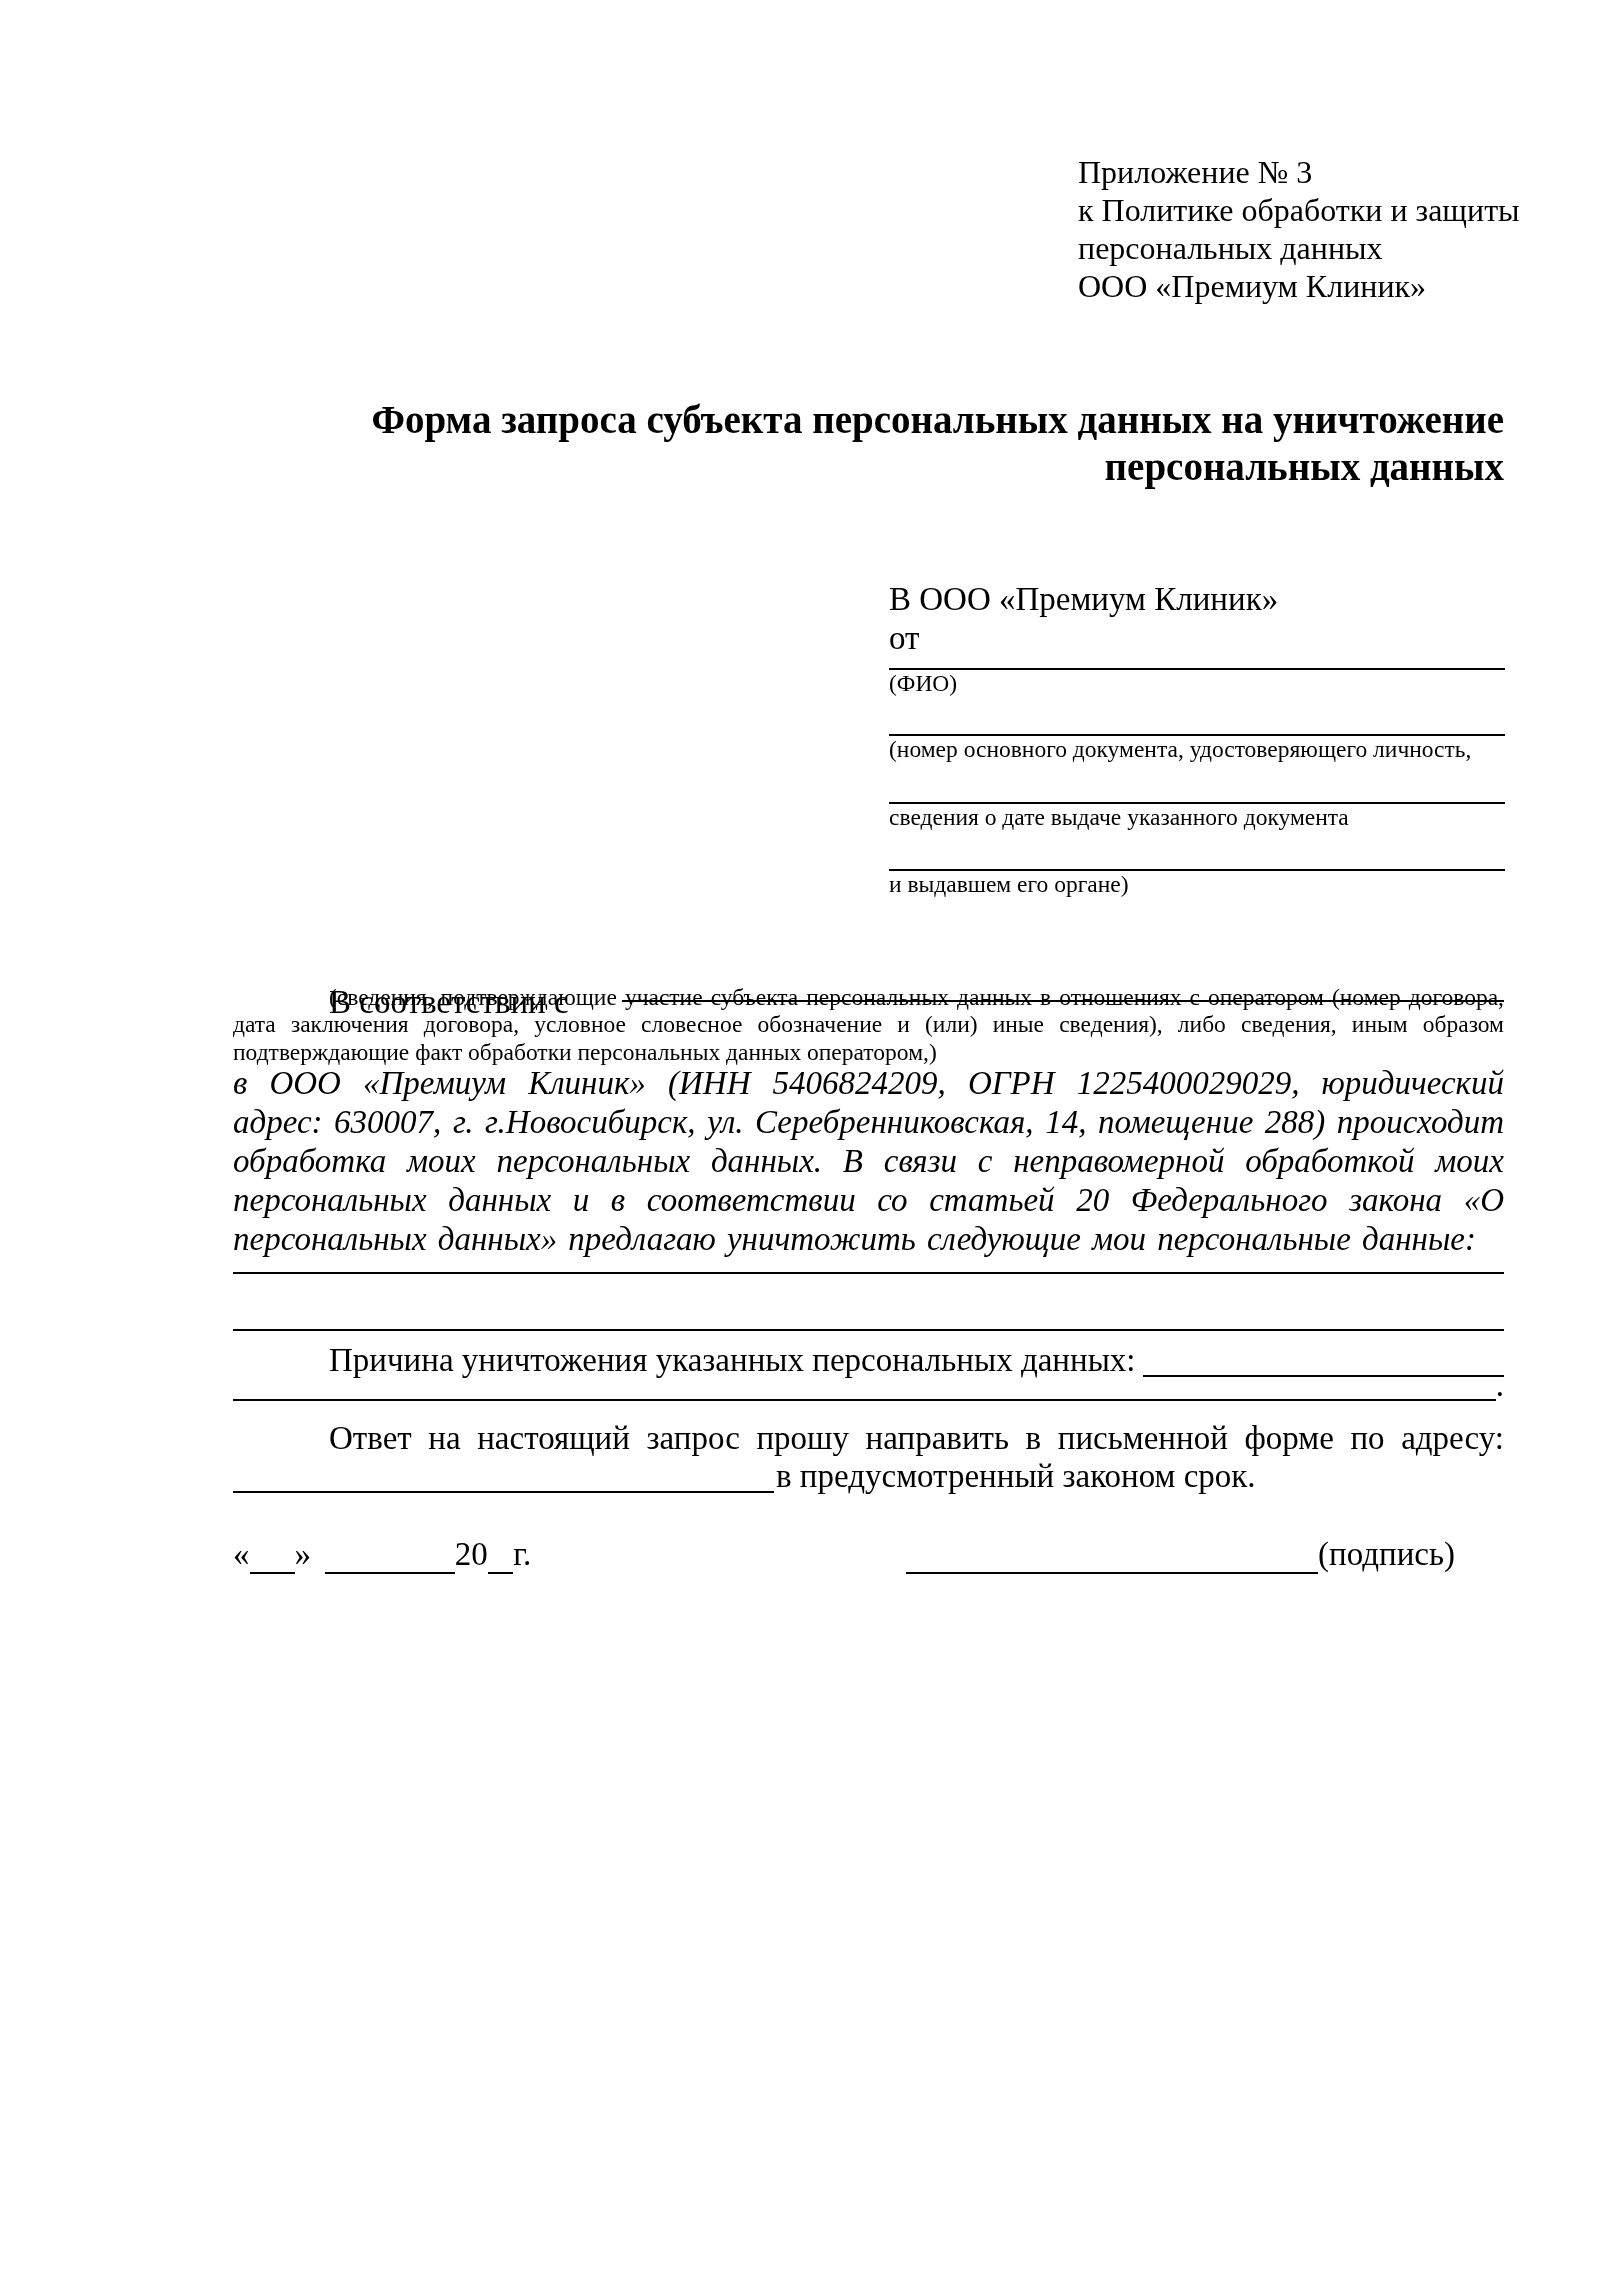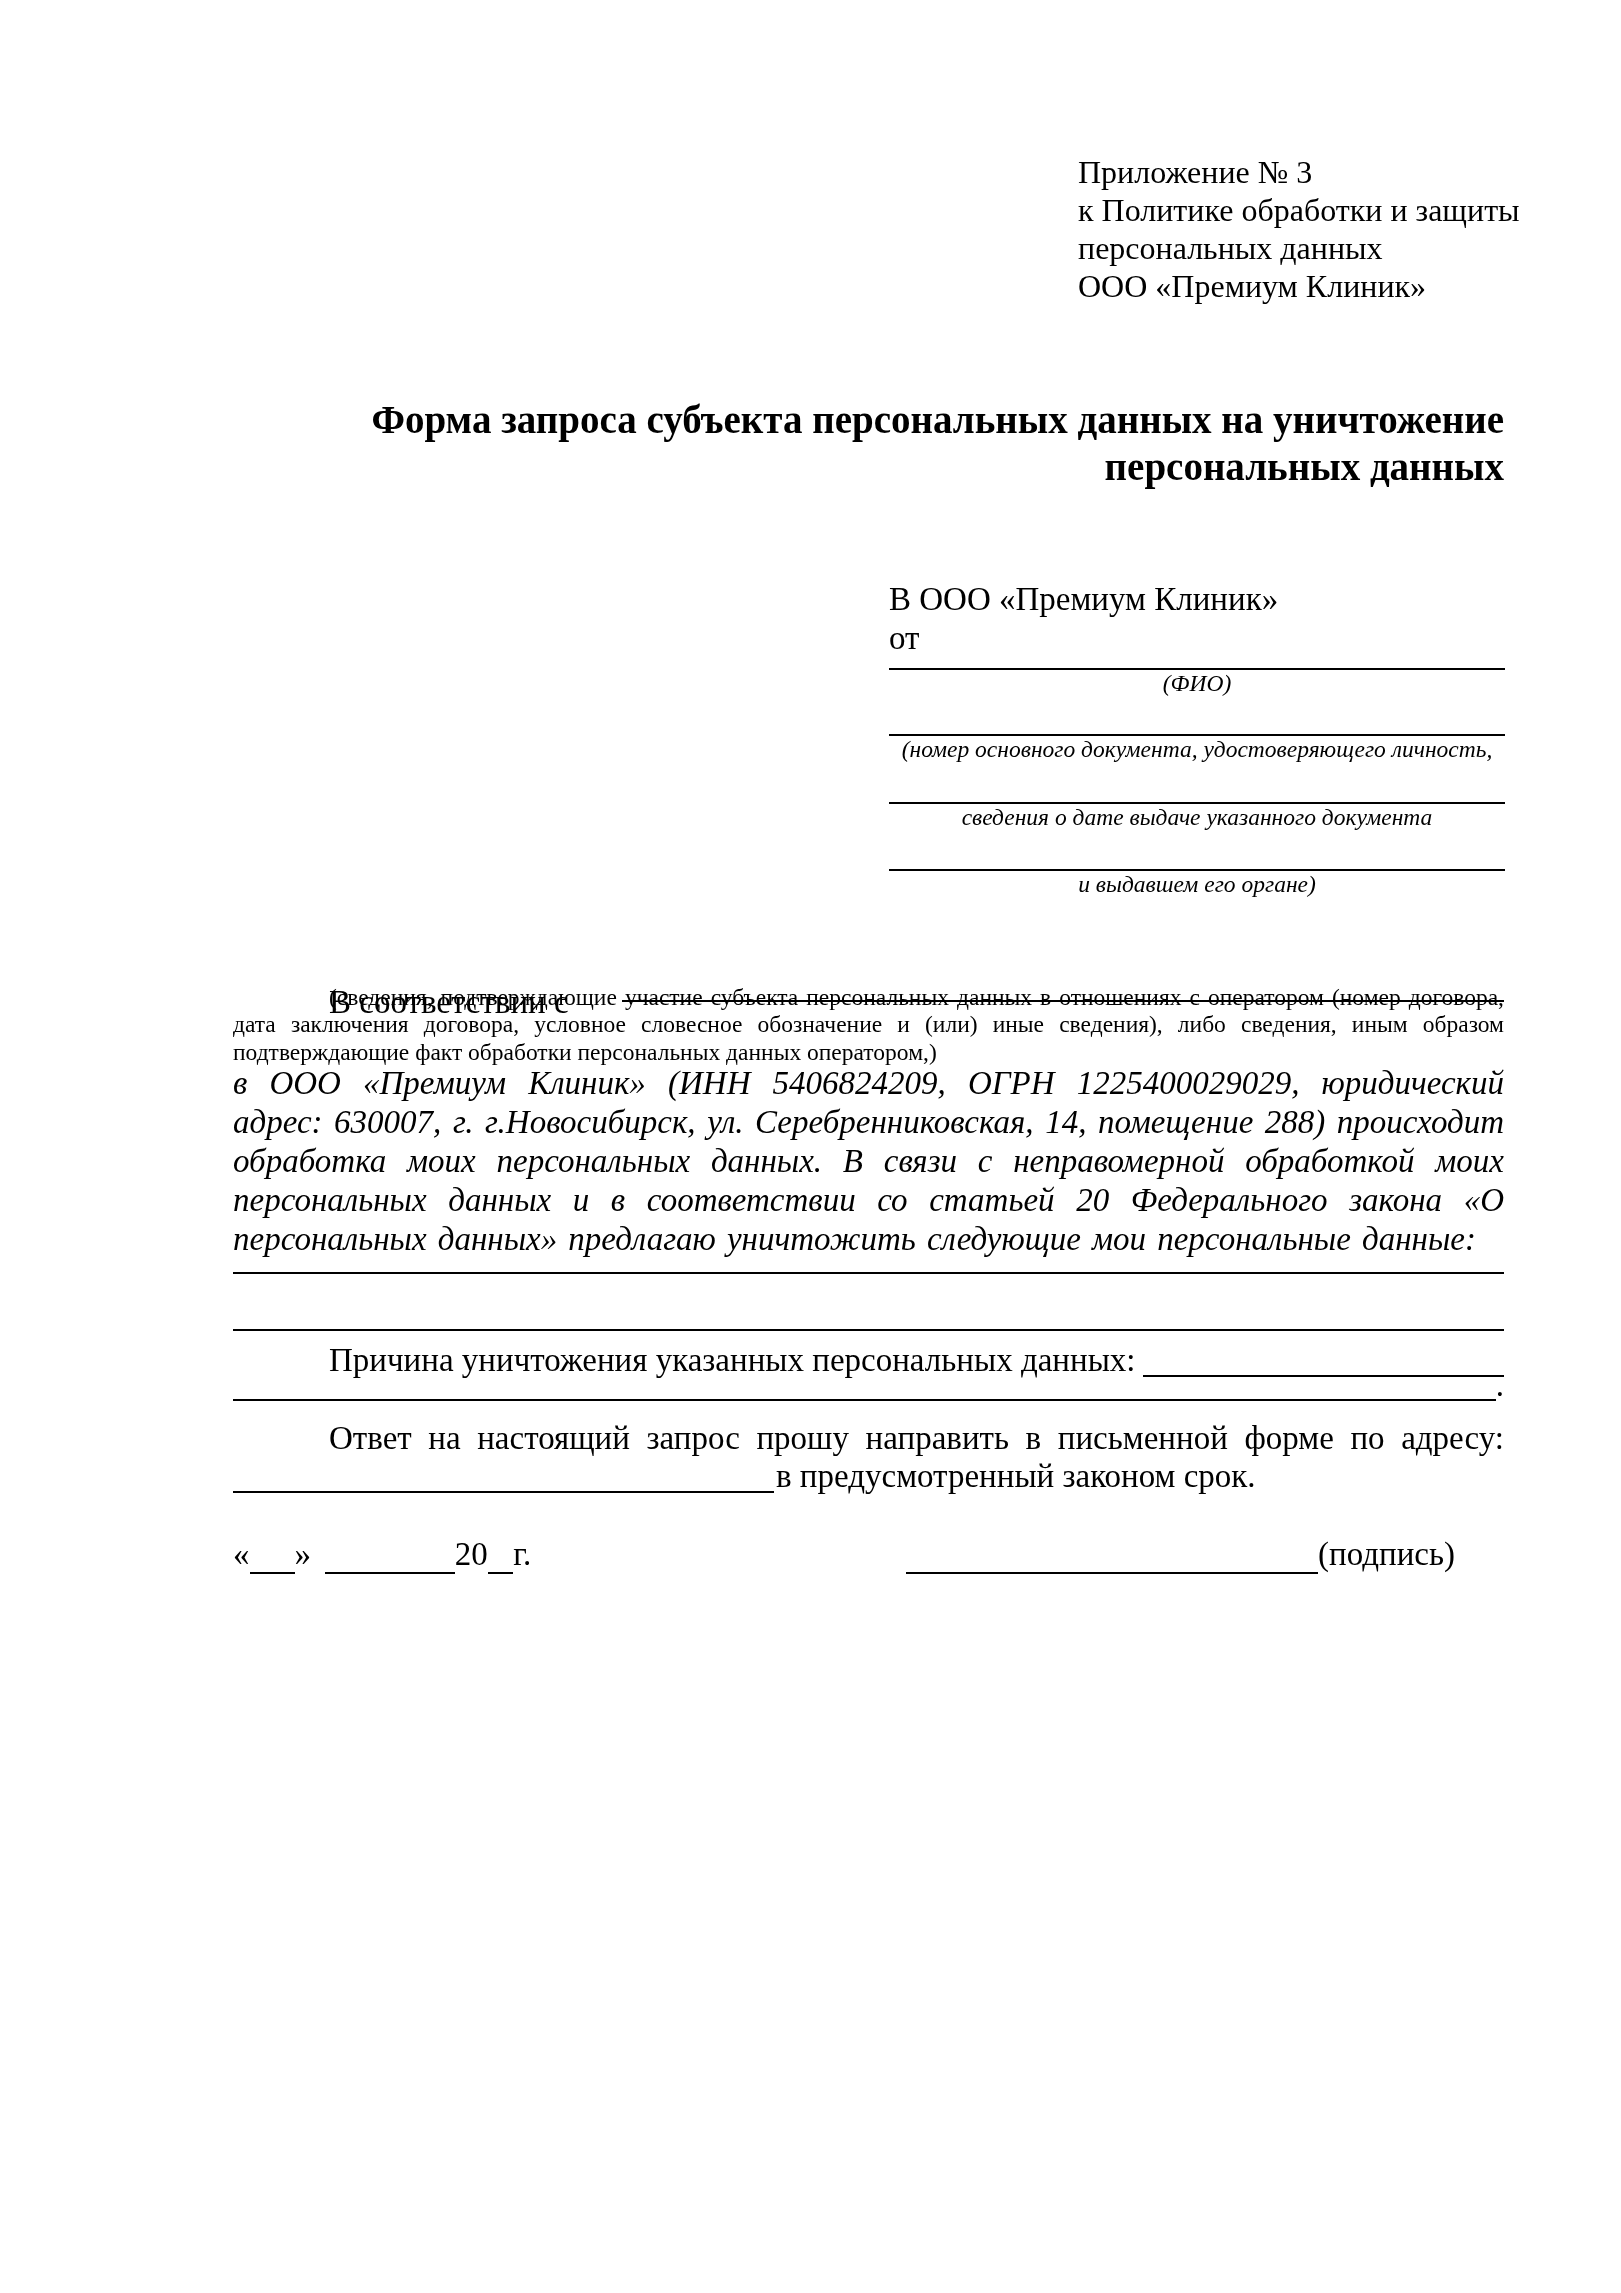--- a/index.html
+++ b/index.html
@@ -18,21 +18,21 @@
   .hdr{left:1078px;top:153px;width:461px;font-size:32px;line-height:38px;}
 
   
   .title{left:233px;top:396px;width:1271px;text-align:right;
          font-weight:bold;font-size:39px;line-height:47px;}
 
   
   .addr{left:889px;top:580px;width:616px;}
   .addr .to-line{font-size:33px;line-height:39px;}
   .ffield .frule{border-bottom:2.9px solid #000;}
-  .ffield .fcap{font-size:23.5px;line-height:26.5px;text-align:center;font-style:italic;}
+  .ffield .fcap{font-size:23.5px;line-height:26.5px;text-align:left;}
   .f1 .frule{height:9.8px;}
   .f2 .frule{height:38px;}
   .f3 .frule{height:39px;}
   .f4 .frule{height:39px;}
 
   
   .accord{left:233px;top:983px;width:1271px;display:flex;align-items:center;
           padding-left:96px;box-sizing:border-box;gap:44px;}
   .accord-label{font-size:33px;line-height:39px;white-space:nowrap;padding-right:9.8px;}
   .fill-rule{flex:1 1 auto;border-bottom:2.9px solid #000;margin-bottom:2.9px;}

